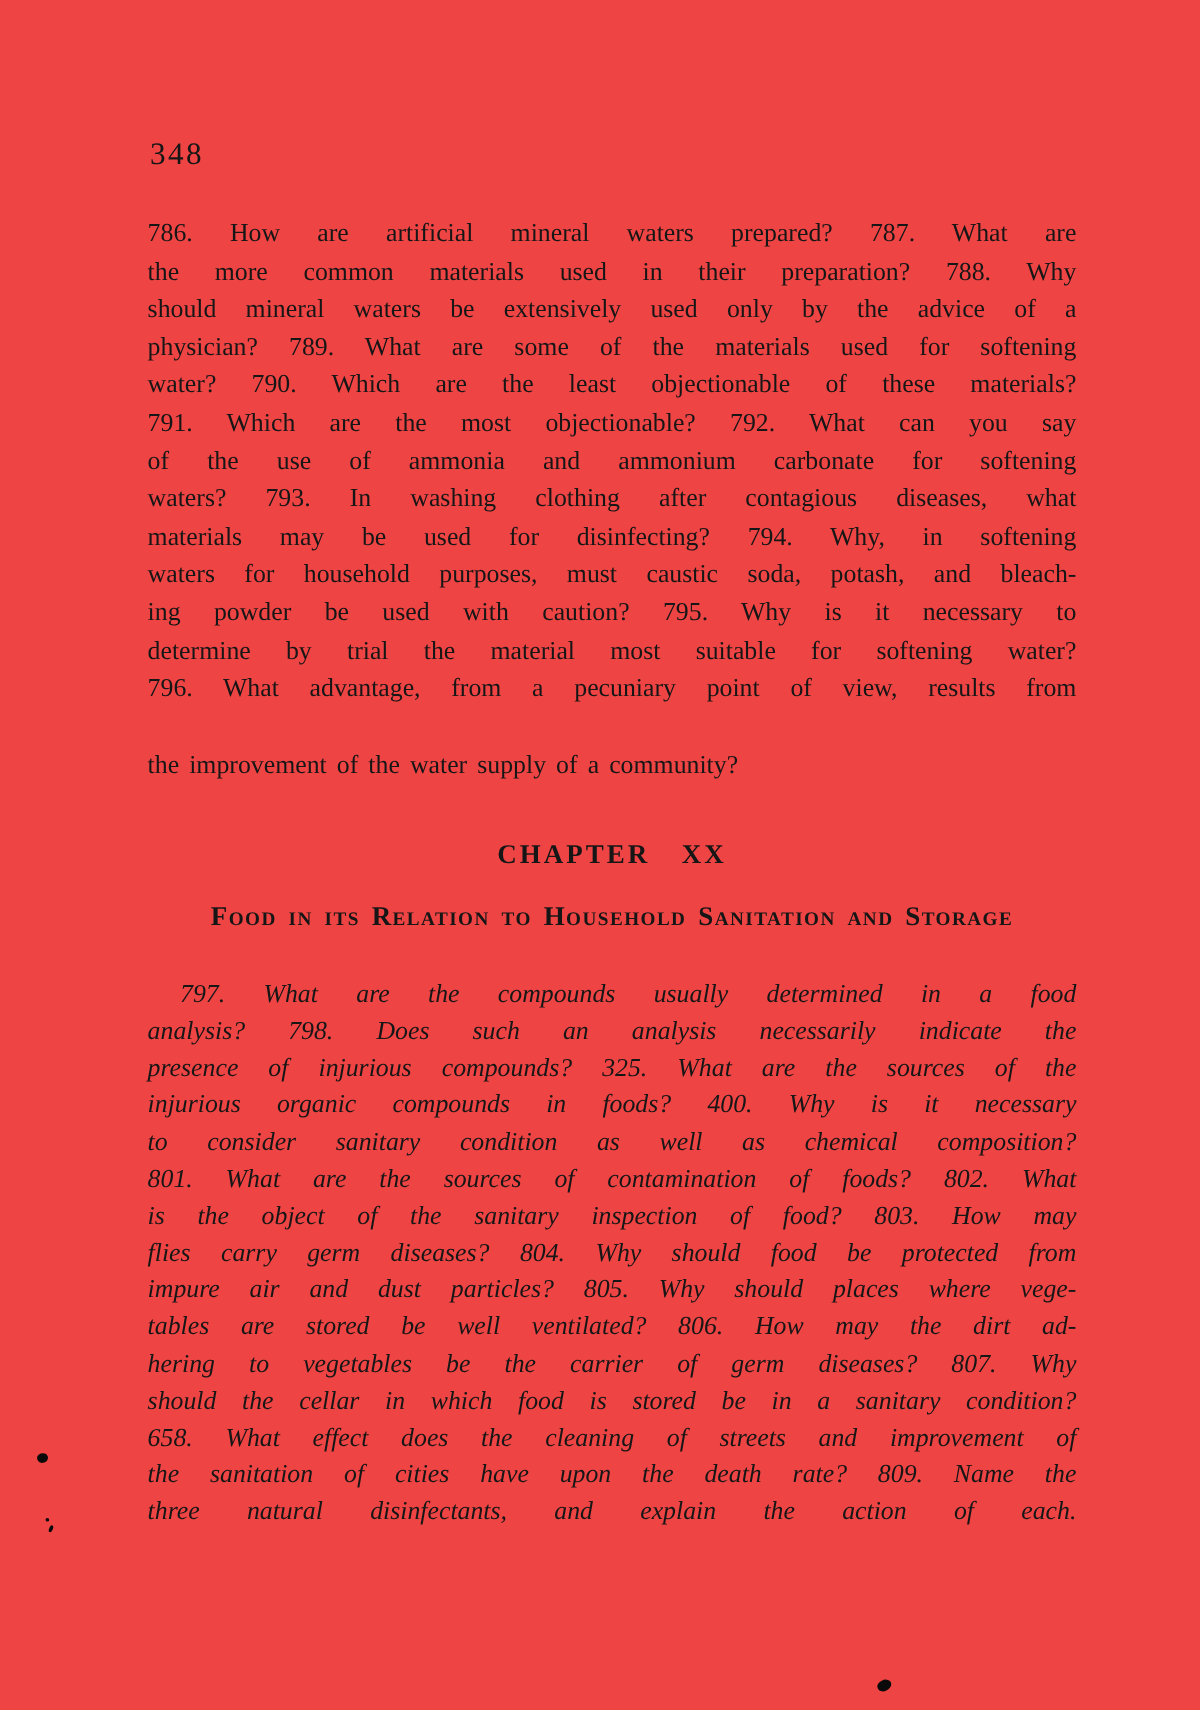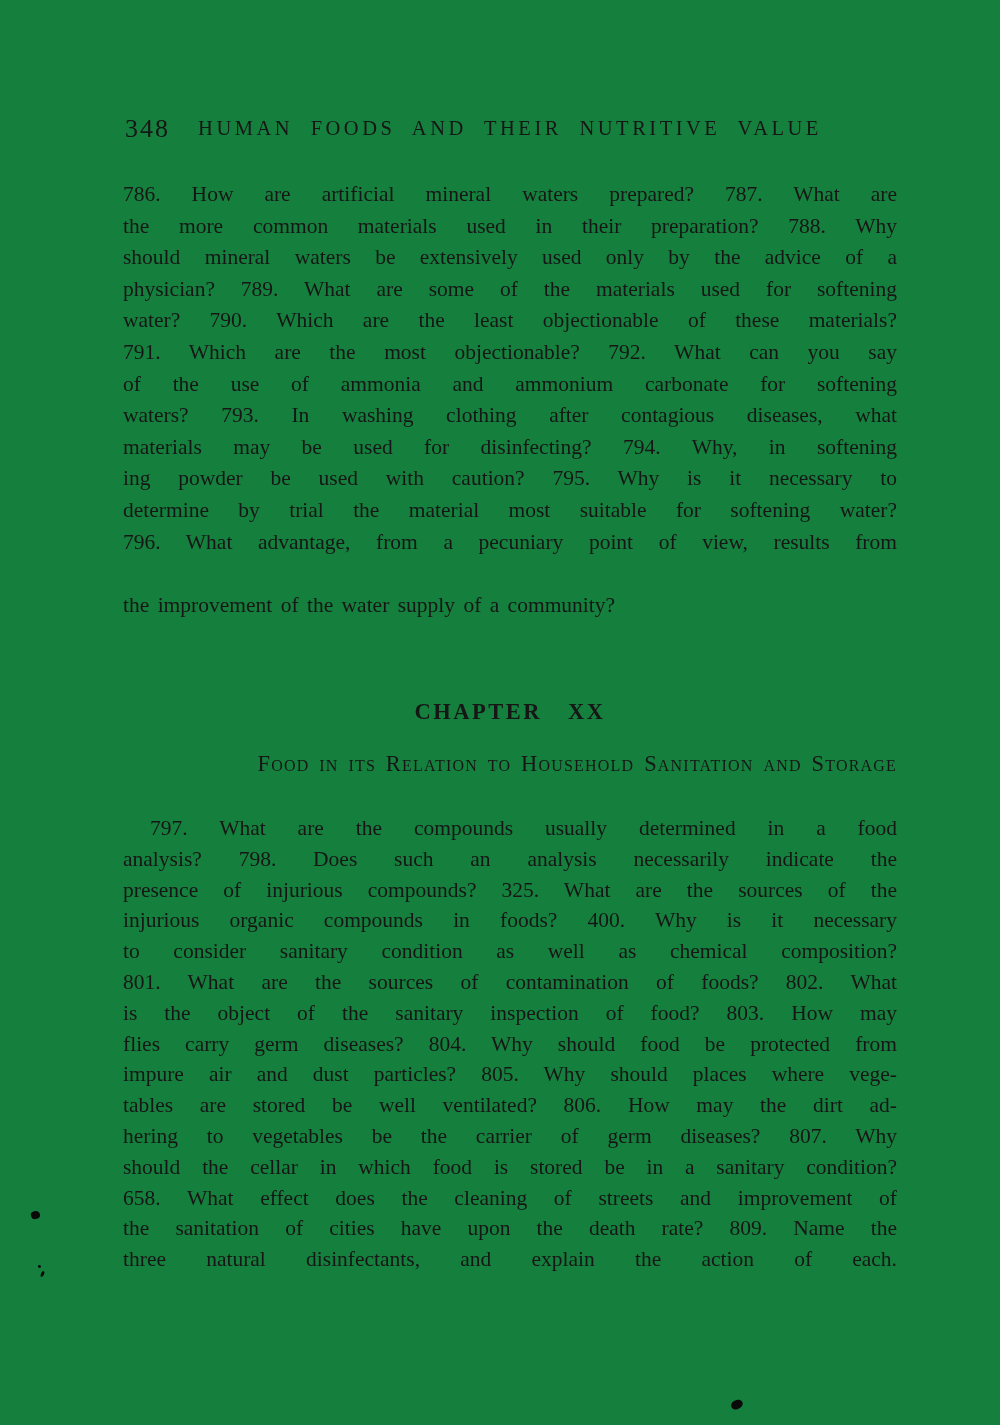--- a/index.html
+++ b/index.html
@@ -1,20 +1,20 @@
 <!DOCTYPE html>
 <html><head>
 <meta charset="utf-8">
 <style>
   html, body { margin: 0; padding: 0; background: #ffffff; }
   .page {
     position: relative;
     width: 1000px;
     height: 1425px;
-    background: #15803d;
+    background: #ef4444;
     overflow: hidden;
     font-family: "Liberation Serif", serif;
     color: #161616;
   }
   .running-head {
     position: absolute;
     left: 123px;
     top: 114px;
     width: 774px;
     height: 34px;
@@ -34,21 +34,21 @@
     word-spacing: 9px;
     padding-top: 3px;
   }
   .para {
     position: absolute;
     left: 123px;
     width: 774px;
     font-size: 21.5px;
   }
   #para1 { top: 179px; line-height: 31.6px; }
-  #para2 { top: 813px; line-height: 30.8px; }
+  #para2 { top: 813px; line-height: 30.8px; font-style: italic; }
   .line {
     text-align: justify;
     text-align-last: justify;
     word-spacing: 1px;
   }
   .line-last {
     text-align-last: left;
     word-spacing: 3px;
     margin-top: 32px;
   }
@@ -64,53 +64,53 @@
     font-weight: bold;
     letter-spacing: 2.5px;
     word-spacing: 18px;
   }
   .chapter-subtitle {
     position: absolute;
     left: 123px;
     top: 751px;
     width: 774px;
     margin: 0;
-    text-align: right;
-    font-weight: normal;
+    text-align: center;
+    font-weight: bold;
     font-variant: small-caps;
     font-size: 22.5px;
     letter-spacing: 1.2px;
     word-spacing: 3px;
   }
   .ink-speck {
     position: absolute;
     background: #0a0a0a;
     border-radius: 45% 55% 50% 50%;
   }
 </style>
 </head>
 <body>
 
 <div class="page">
 
   <header class="running-head">
     <span class="pagenum">348</span>
-    <span class="running-title">HUMAN FOODS AND THEIR NUTRITIVE VALUE</span>
   </header>
 
   <div class="para" id="para1">
       <div class="line">786. How are artificial mineral waters prepared? 787. What are</div>
       <div class="line">the more common materials used in their preparation? 788. Why</div>
       <div class="line">should mineral waters be extensively used only by the advice of a</div>
       <div class="line">physician? 789. What are some of the materials used for softening</div>
       <div class="line">water? 790. Which are the least objectionable of these materials?</div>
       <div class="line">791. Which are the most objectionable? 792. What can you say</div>
       <div class="line">of the use of ammonia and ammonium carbonate for softening</div>
       <div class="line">waters? 793. In washing clothing after contagious diseases, what</div>
       <div class="line">materials may be used for disinfecting? 794. Why, in softening</div>
+      <div class="line">waters for household purposes, must caustic soda, potash, and bleach-</div>
       <div class="line">ing powder be used with caution? 795. Why is it necessary to</div>
       <div class="line">determine by trial the material most suitable for softening water?</div>
       <div class="line">796. What advantage, from a pecuniary point of view, results from</div>
       <div class="line line-last">the improvement of the water supply of a community?</div>
     </div>
 
   <h2 class="chapter-heading">CHAPTER XX</h2>
 
   <h3 class="chapter-subtitle">Food in its Relation to Household Sanitation and Storage</h3>
 

